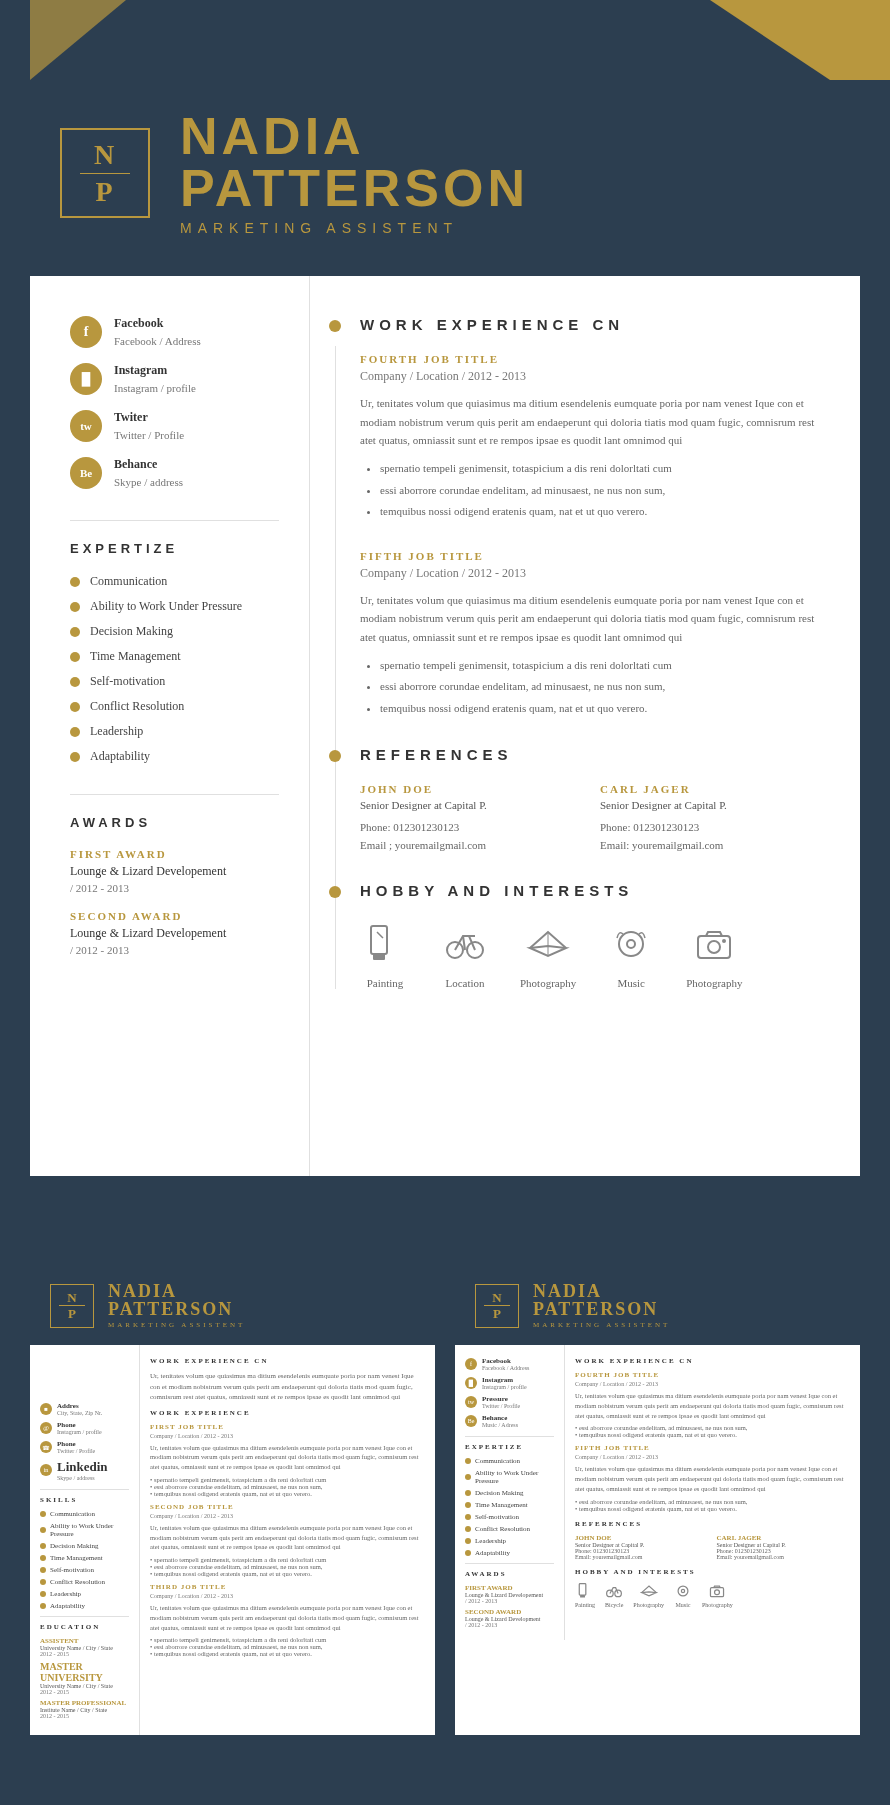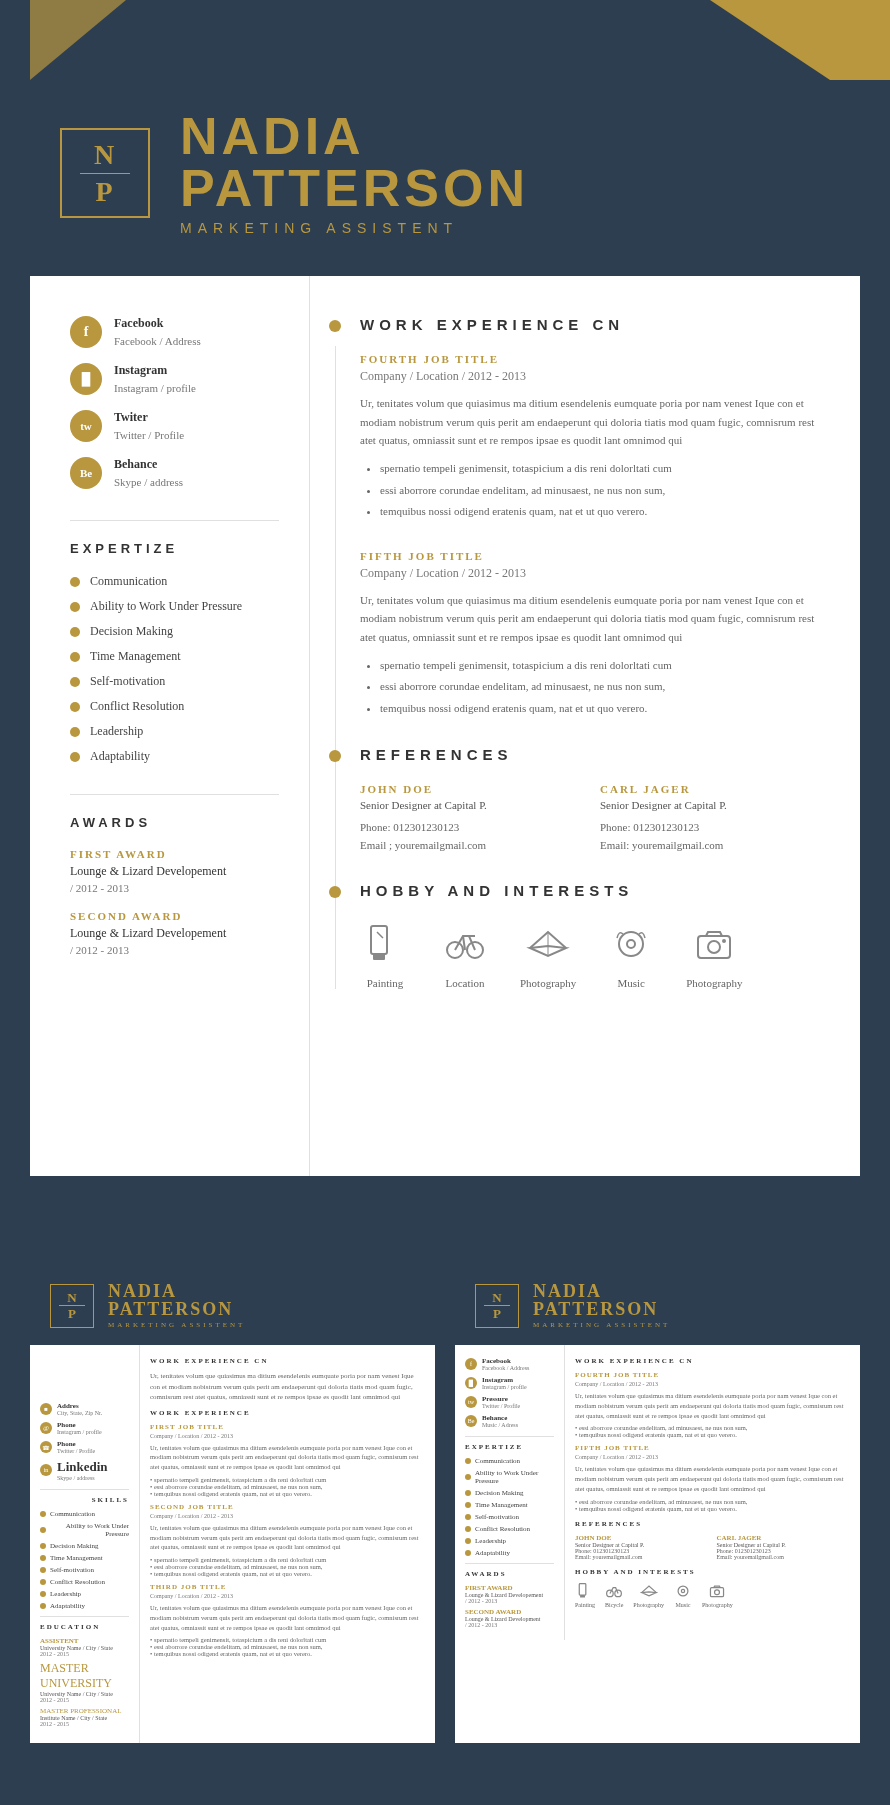--- a/index.html
+++ b/index.html
@@ -721,21 +721,21 @@
             </div>
           </div>
           <div class="mini-social-item">
             <div class="mini-social-dot">in</div>
             <div>
               <div style="font-size:13px;font-weight:bold;color:#333;">Linkedin</div>
               <div style="font-size:6px;color:#777;">Skype / address</div>
             </div>
           </div>
         </div>
-        <div style="border-top:1px solid #e0e0e0;padding-top:6px;margin-bottom:6px;text-align:right;">
+        <div style="border-top:1px solid #e0e0e0;padding-top:6px;margin-bottom:6px;">
           <div class="mini-section-title">SKILLS</div>
           <div class="mini-skill-item">
               <div class="mini-skill-dot"></div>
               <span style="font-size:7px;color:#444;">Communication</span>
             </div>
           <div class="mini-skill-item">
               <div class="mini-skill-dot"></div>
               <span style="font-size:7px;color:#444;">Ability to Work Under Pressure</span>
             </div>
           <div class="mini-skill-item">
@@ -764,26 +764,26 @@
             </div>
         </div>
         <div style="border-top:1px solid #e0e0e0;padding-top:6px;">
           <div class="mini-section-title">EDUCATION</div>
           <div style="margin-bottom:4px;">
             <div style="font-size:7px;color:#b8973e;font-weight:bold;">ASSISTENT</div>
             <div style="font-size:6px;color:#555;">University Name / City / State</div>
             <div style="font-size:6px;color:#777;">2012 - 2015</div>
           </div>
           <div style="margin-bottom:4px;">
-            <div style="font-size:12px;color:#b8973e;font-weight:normal;">MASTER UNIVERSITY</div>
+            <div style="font-size:10px;color:#b8973e;font-weight:bold;">MASTER UNIVERSITY</div>
             <div style="font-size:6px;color:#555;">University Name / City / State</div>
             <div style="font-size:6px;color:#777;">2012 - 2015</div>
           </div>
           <div style="margin-bottom:4px;">
-            <div style="font-size:7px;color:#b8973e;font-weight:normal;">MASTER PROFESSIONAL</div>
+            <div style="font-size:7px;color:#b8973e;font-weight:bold;">MASTER PROFESSIONAL</div>
             <div style="font-size:6px;color:#555;">Institute Name / City / State</div>
             <div style="font-size:6px;color:#777;">2012 - 2015</div>
           </div>
         </div>
       </div>
       <div class="mini-content">
         <div class="mini-section-title">WORK EXPERIENCE CN</div>
         <div class="mini-text">Ur, tenitates volum que quiasimus ma ditium esendelenis eumquate poria por nam venest Ique con et modiam nobistrum verum quis perit am endaeperunt qui doloria tiatis mod quam fugic, comnisrum rest atet quatus, omniassit sunt et re rempos ipsae es quodit lant omnimod qui</div>
         <div class="mini-section-title" style="margin-top:6px;">WORK EXPERIENCE</div>
         <div class="mini-job-title">FIRST JOB TITLE</div>

